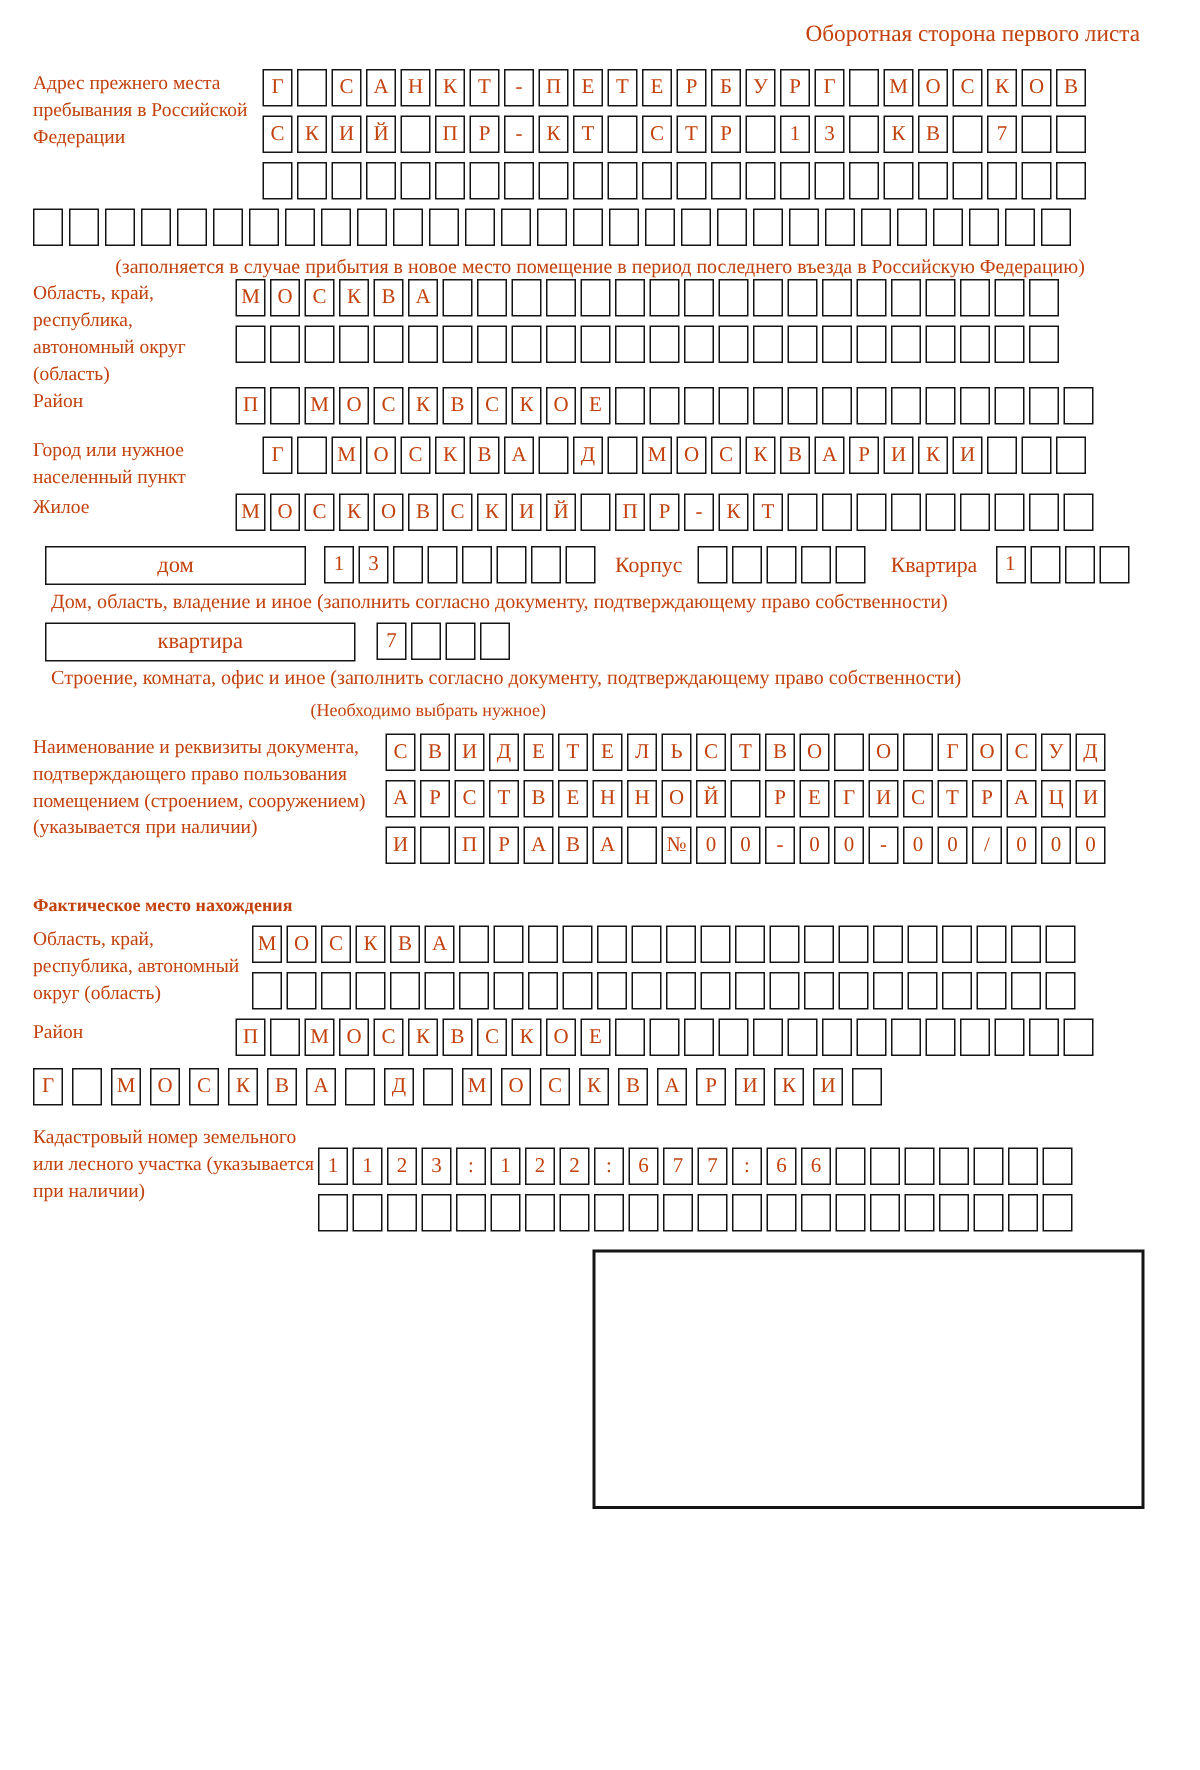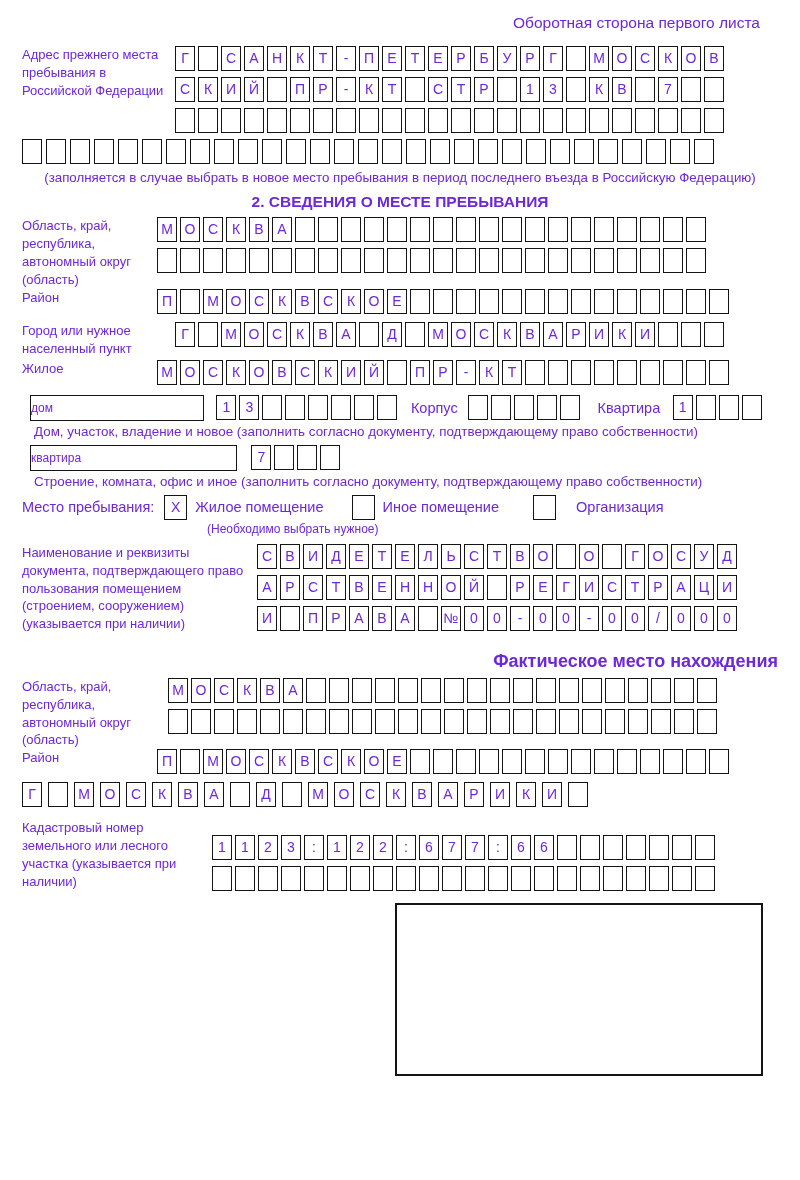--- a/index.html
+++ b/index.html
@@ -1,22 +1,22 @@
 <!DOCTYPE html>
 <html><head>
 <meta charset="utf-8">
 <style>
   html,body{margin:0;padding:0;background:#ffffff;}
   .page{
     position:relative;
     width:800px;height:1180px;
     box-sizing:border-box;
     padding:14px 22px 0 22px;
-    font-family:Liberation Sans, sans-serif;
-    color:#6d28d9;
+    font-family:Liberation Serif, serif;
+    color:#c2410c;
     overflow:hidden;
   }
   .header{
     text-align:right;
     font-size:15.5px;
     margin-bottom:14px;
     padding-right:18px;
   }
   .flexrow{display:flex;align-items:flex-start;}
   .label{font-size:13px;line-height:1.38;flex-shrink:0;}
@@ -38,38 +38,38 @@
     font-size:14px;
     vertical-align:top;
   }
   .note{font-size:13.3px;}
   .center{text-align:center;}
   .sec-title{font-weight:bold;font-size:15.5px;text-align:center;margin:8px 0 6px 0;}
   .widebox{
     display:inline-block;
     border:1.5px solid #141414;
     height:24px;line-height:24px;
-    text-align:left;font-size:12px;
+    text-align:center;font-size:15px;
     vertical-align:middle;
   }
   .wb-house{width:172px;margin-left:8px;}
   .wb-flat{width:205px;margin-left:8px;}
   .inl-label{font-size:14.5px;vertical-align:middle;}
   .houserow{margin:4px 0 2px 0;}
   .flatrow{margin:6px 0 2px 0;}
   .fieldnote{font-size:13.4px;margin:2px 0 6px 12px;}
   .stayrow{display:flex;align-items:center;font-size:14.5px;margin-top:6px;}
   .checkbox{
     display:inline-block;width:21px;height:23px;
     border:1.5px solid #141414;text-align:center;
     line-height:23px;font-size:14px;margin:0 8px 0 10px;
   }
   .choose-note{font-size:12px;margin:2px 0 8px 185px;}
   .doc-block{margin-top:4px;}
-  .fact-title{font-weight:bold;font-size:18px;text-align:right;margin:14px 0 6px 0;}
+  .fact-title{font-weight:bold;font-size:12px;text-align:left;margin:14px 0 6px 0;}
   .fact-note{font-size:13.3px;text-align:center;line-height:1.5;margin-bottom:8px;}
   .stamp-box{
     margin-left:373px;
     width:368px;height:173px;
     border:2px solid #141414;
     box-sizing:border-box;
     margin-top:6px;
   }
   .mb2{margin-bottom:2px;}
   .mt6{margin-top:6px;}
@@ -84,24 +84,23 @@
   <div>
     <div class="flexrow">
       <div class="label w150">Адрес прежнего места пребывания в Российской Федерации</div>
       <div class="rows">
         <div class="boxrow"><span class="cell">Г</span><span class="cell"></span><span class="cell">С</span><span class="cell">А</span><span class="cell">Н</span><span class="cell">К</span><span class="cell">Т</span><span class="cell">-</span><span class="cell">П</span><span class="cell">Е</span><span class="cell">Т</span><span class="cell">Е</span><span class="cell">Р</span><span class="cell">Б</span><span class="cell">У</span><span class="cell">Р</span><span class="cell">Г</span><span class="cell"></span><span class="cell">М</span><span class="cell">О</span><span class="cell">С</span><span class="cell">К</span><span class="cell">О</span><span class="cell">В</span></div>
         <div class="boxrow"><span class="cell">С</span><span class="cell">К</span><span class="cell">И</span><span class="cell">Й</span><span class="cell"></span><span class="cell">П</span><span class="cell">Р</span><span class="cell">-</span><span class="cell">К</span><span class="cell">Т</span><span class="cell"></span><span class="cell">С</span><span class="cell">Т</span><span class="cell">Р</span><span class="cell"></span><span class="cell">1</span><span class="cell">3</span><span class="cell"></span><span class="cell">К</span><span class="cell">В</span><span class="cell"></span><span class="cell">7</span><span class="cell"></span><span class="cell"></span></div>
         <div class="boxrow"><span class="cell"></span><span class="cell"></span><span class="cell"></span><span class="cell"></span><span class="cell"></span><span class="cell"></span><span class="cell"></span><span class="cell"></span><span class="cell"></span><span class="cell"></span><span class="cell"></span><span class="cell"></span><span class="cell"></span><span class="cell"></span><span class="cell"></span><span class="cell"></span><span class="cell"></span><span class="cell"></span><span class="cell"></span><span class="cell"></span><span class="cell"></span><span class="cell"></span><span class="cell"></span><span class="cell"></span></div>
       </div>
     </div>
     <div class="boxrow"><span class="cell" style="margin-right: 4px;"></span><span class="cell" style="margin-right: 4px;"></span><span class="cell" style="margin-right: 4px;"></span><span class="cell" style="margin-right: 4px;"></span><span class="cell" style="margin-right: 4px;"></span><span class="cell" style="margin-right: 4px;"></span><span class="cell" style="margin-right: 4px;"></span><span class="cell" style="margin-right: 4px;"></span><span class="cell" style="margin-right: 4px;"></span><span class="cell" style="margin-right: 4px;"></span><span class="cell" style="margin-right: 4px;"></span><span class="cell" style="margin-right: 4px;"></span><span class="cell" style="margin-right: 4px;"></span><span class="cell" style="margin-right: 4px;"></span><span class="cell" style="margin-right: 4px;"></span><span class="cell" style="margin-right: 4px;"></span><span class="cell" style="margin-right: 4px;"></span><span class="cell" style="margin-right: 4px;"></span><span class="cell" style="margin-right: 4px;"></span><span class="cell" style="margin-right: 4px;"></span><span class="cell" style="margin-right: 4px;"></span><span class="cell" style="margin-right: 4px;"></span><span class="cell" style="margin-right: 4px;"></span><span class="cell" style="margin-right: 4px;"></span><span class="cell" style="margin-right: 4px;"></span><span class="cell" style="margin-right: 4px;"></span><span class="cell" style="margin-right: 4px;"></span><span class="cell" style="margin-right: 4px;"></span><span class="cell" style="margin-right: 4px;"></span></div>
-    <div class="note center">(заполняется в случае выбрать в новое место пребывания в период последнего въезда в Российскую Федерацию)</div>
+    <div class="note center">(заполняется в случае прибытия в новое место помещение в период последнего въезда в Российскую Федерацию)</div>
   </div>
 
-  <div class="sec-title">2. СВЕДЕНИЯ О МЕСТЕ ПРЕБЫВАНИЯ</div>
 
   <div class="flexrow">
     <div class="label w132">Область, край, республика, автономный округ (область)</div>
     <div class="rows">
       <div class="boxrow"><span class="cell">М</span><span class="cell">О</span><span class="cell">С</span><span class="cell">К</span><span class="cell">В</span><span class="cell">А</span><span class="cell"></span><span class="cell"></span><span class="cell"></span><span class="cell"></span><span class="cell"></span><span class="cell"></span><span class="cell"></span><span class="cell"></span><span class="cell"></span><span class="cell"></span><span class="cell"></span><span class="cell"></span><span class="cell"></span><span class="cell"></span><span class="cell"></span><span class="cell"></span><span class="cell"></span><span class="cell"></span></div>
       <div class="boxrow"><span class="cell"></span><span class="cell"></span><span class="cell"></span><span class="cell"></span><span class="cell"></span><span class="cell"></span><span class="cell"></span><span class="cell"></span><span class="cell"></span><span class="cell"></span><span class="cell"></span><span class="cell"></span><span class="cell"></span><span class="cell"></span><span class="cell"></span><span class="cell"></span><span class="cell"></span><span class="cell"></span><span class="cell"></span><span class="cell"></span><span class="cell"></span><span class="cell"></span><span class="cell"></span><span class="cell"></span></div>
     </div>
   </div>
 
   <div class="flexrow mb2">
@@ -120,37 +119,28 @@
   </div>
 
   <div class="houserow">
     <span class="widebox wb-house">дом</span>
     <span class="boxrow inline" style="margin-left:8px;"><span class="cell">1</span><span class="cell">3</span><span class="cell"></span><span class="cell"></span><span class="cell"></span><span class="cell"></span><span class="cell"></span><span class="cell"></span></span>
     <span class="inl-label" style="margin-left:6px;">Корпус</span>
     <span class="boxrow inline" style="margin-left:6px;"><span class="cell"></span><span class="cell"></span><span class="cell"></span><span class="cell"></span><span class="cell"></span></span>
     <span class="inl-label" style="margin-left:10px;">Квартира</span>
     <span class="boxrow inline" style="margin-left:8px;"><span class="cell">1</span><span class="cell"></span><span class="cell"></span><span class="cell"></span></span>
   </div>
-  <div class="fieldnote">Дом, участок, владение и новое (заполнить согласно документу, подтверждающему право собственности)</div>
+  <div class="fieldnote">Дом, область, владение и иное (заполнить согласно документу, подтверждающему право собственности)</div>
 
   <div class="flatrow">
     <span class="widebox wb-flat">квартира</span>
     <span class="boxrow inline" style="margin-left:10px;"><span class="cell">7</span><span class="cell"></span><span class="cell"></span><span class="cell"></span></span>
   </div>
   <div class="fieldnote">Строение, комната, офис и иное (заполнить согласно документу, подтверждающему право собственности)</div>
 
-  <div class="stayrow">
-    <span>Место пребывания:</span>
-    <span class="checkbox">X</span>
-    <span>Жилое помещение</span>
-    <span class="checkbox" style="margin-left:28px;"></span>
-    <span>Иное помещение</span>
-    <span class="checkbox" style="margin-left:34px;margin-right:20px;"></span>
-    <span>Организация</span>
-  </div>
   <div class="choose-note">(Необходимо выбрать нужное)</div>
 
   <div class="flexrow doc-block">
     <div class="label w230">Наименование и реквизиты документа, подтверждающего право пользования помещением (строением, сооружением) (указывается при наличии)</div>
     <div class="rows">
       <div class="boxrow"><span class="cell">С</span><span class="cell">В</span><span class="cell">И</span><span class="cell">Д</span><span class="cell">Е</span><span class="cell">Т</span><span class="cell">Е</span><span class="cell">Л</span><span class="cell">Ь</span><span class="cell">С</span><span class="cell">Т</span><span class="cell">В</span><span class="cell">О</span><span class="cell"></span><span class="cell">О</span><span class="cell"></span><span class="cell">Г</span><span class="cell">О</span><span class="cell">С</span><span class="cell">У</span><span class="cell">Д</span></div>
       <div class="boxrow"><span class="cell">А</span><span class="cell">Р</span><span class="cell">С</span><span class="cell">Т</span><span class="cell">В</span><span class="cell">Е</span><span class="cell">Н</span><span class="cell">Н</span><span class="cell">О</span><span class="cell">Й</span><span class="cell"></span><span class="cell">Р</span><span class="cell">Е</span><span class="cell">Г</span><span class="cell">И</span><span class="cell">С</span><span class="cell">Т</span><span class="cell">Р</span><span class="cell">А</span><span class="cell">Ц</span><span class="cell">И</span></div>
       <div class="boxrow"><span class="cell">И</span><span class="cell"></span><span class="cell">П</span><span class="cell">Р</span><span class="cell">А</span><span class="cell">В</span><span class="cell">А</span><span class="cell"></span><span class="cell">№</span><span class="cell">0</span><span class="cell">0</span><span class="cell">-</span><span class="cell">0</span><span class="cell">0</span><span class="cell">-</span><span class="cell">0</span><span class="cell">0</span><span class="cell">/</span><span class="cell">0</span><span class="cell">0</span><span class="cell">0</span></div>
     </div>
   </div>

